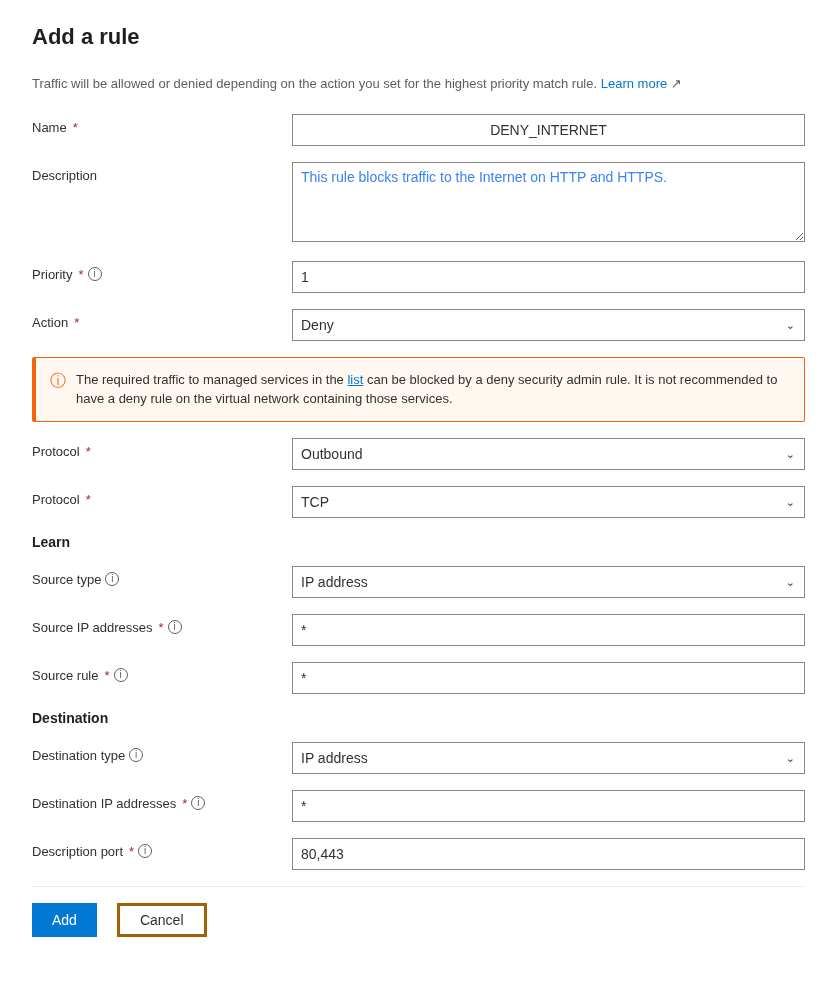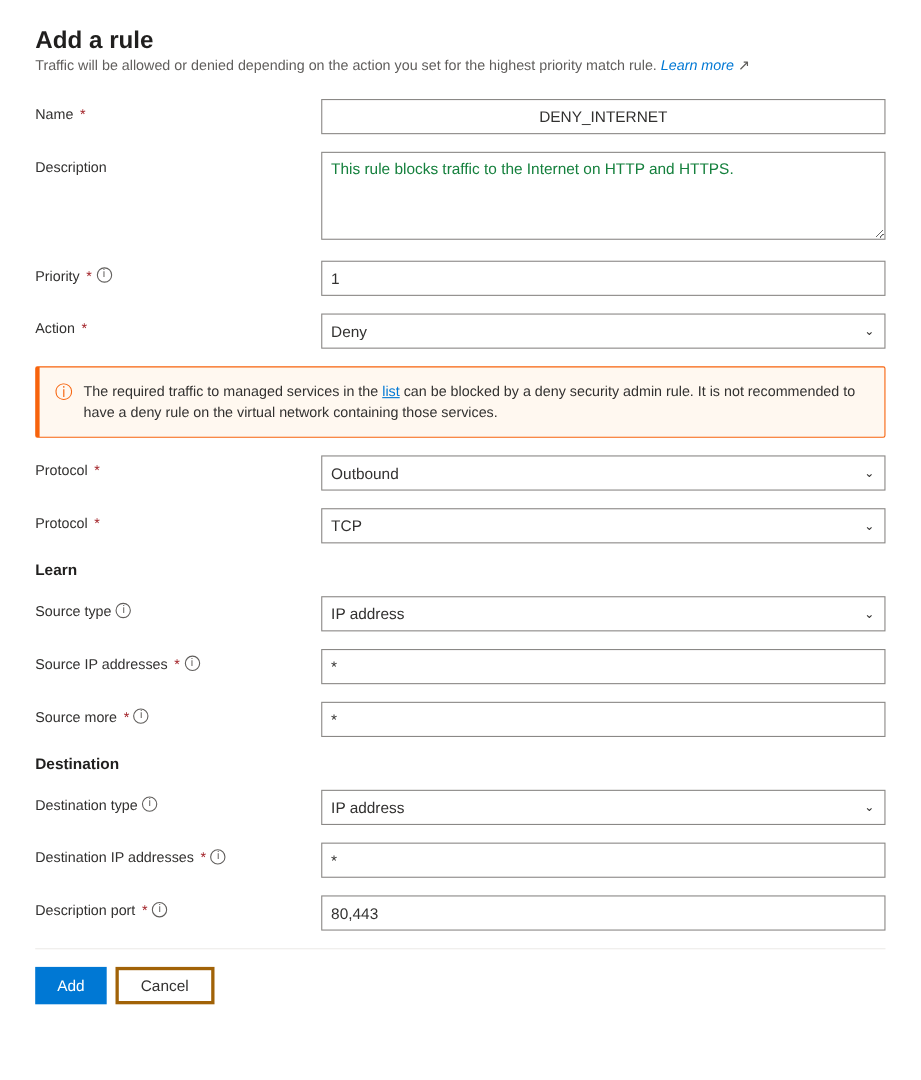--- a/index.html
+++ b/index.html
@@ -6,32 +6,32 @@
     body {
       font-family: 'Segoe UI', Arial, sans-serif;
       font-size: 14px;
       color: #323130;
       background: #ffffff;
       padding: 24px 32px;
     }
     h1 {
       font-size: 22px;
       font-weight: 600;
+      margin-bottom: 24px;
       color: #201f1e;
     }
     .intro-text {
       font-size: 13px;
       color: #605e5c;
       margin-bottom: 20px;
       line-height: 1.5;
     }
     .intro-text a {
       color: #0078d4;
       text-decoration: none;
-      font-style: italic;
     }
     .form-row {
       display: flex;
       align-items: flex-start;
       margin-bottom: 16px;
     }
     .form-label {
       width: 260px;
       min-width: 260px;
       font-size: 13px;
@@ -71,21 +71,21 @@
       color: #323130;
       background: #ffffff;
       outline: none;
     }
     textarea {
       width: 100%;
       height: 80px;
       padding: 6px 8px;
       border: 1px solid #8a8886;
       font-size: 14px;
-      color: #15803d;
+      color: #3b82f6;
       background: #ffffff;
       resize: vertical;
       outline: none;
       font-family: inherit;
     }
     .select-wrap {
       position: relative;
       width: 100%;
     }
     .select-wrap select {
@@ -139,21 +139,21 @@
     }
     .section-header {
       font-size: 14px;
       font-weight: 600;
       color: #201f1e;
       margin-bottom: 16px;
       margin-top: 8px;
     }
     .footer-buttons {
       display: flex;
-      gap: 8px;
+      gap: 20px;
       padding-top: 16px;
       border-top: 1px solid #edebe9;
       margin-top: 8px;
     }
     .btn-primary {
       background: #0078d4;
       color: #ffffff;
       border: none;
       padding: 6px 20px;
       font-size: 14px;
@@ -299,21 +299,21 @@
       <span class="required-star">*</span>
     <span class="info-icon">i</span>
   </div>
   <div class="form-control-wrap">
     <input type="text" value="*" style="">
   </div>
 </div>
 
 <div class="form-row">
   <div class="form-label">
-    <span>Source more</span>
+    <span>Source rule</span>
       <span class="required-star">*</span>
     <span class="info-icon">i</span>
   </div>
   <div class="form-control-wrap">
     <input type="text" value="*" style="">
   </div>
 </div>
 
 <div class="section-header">Destination</div>
 

